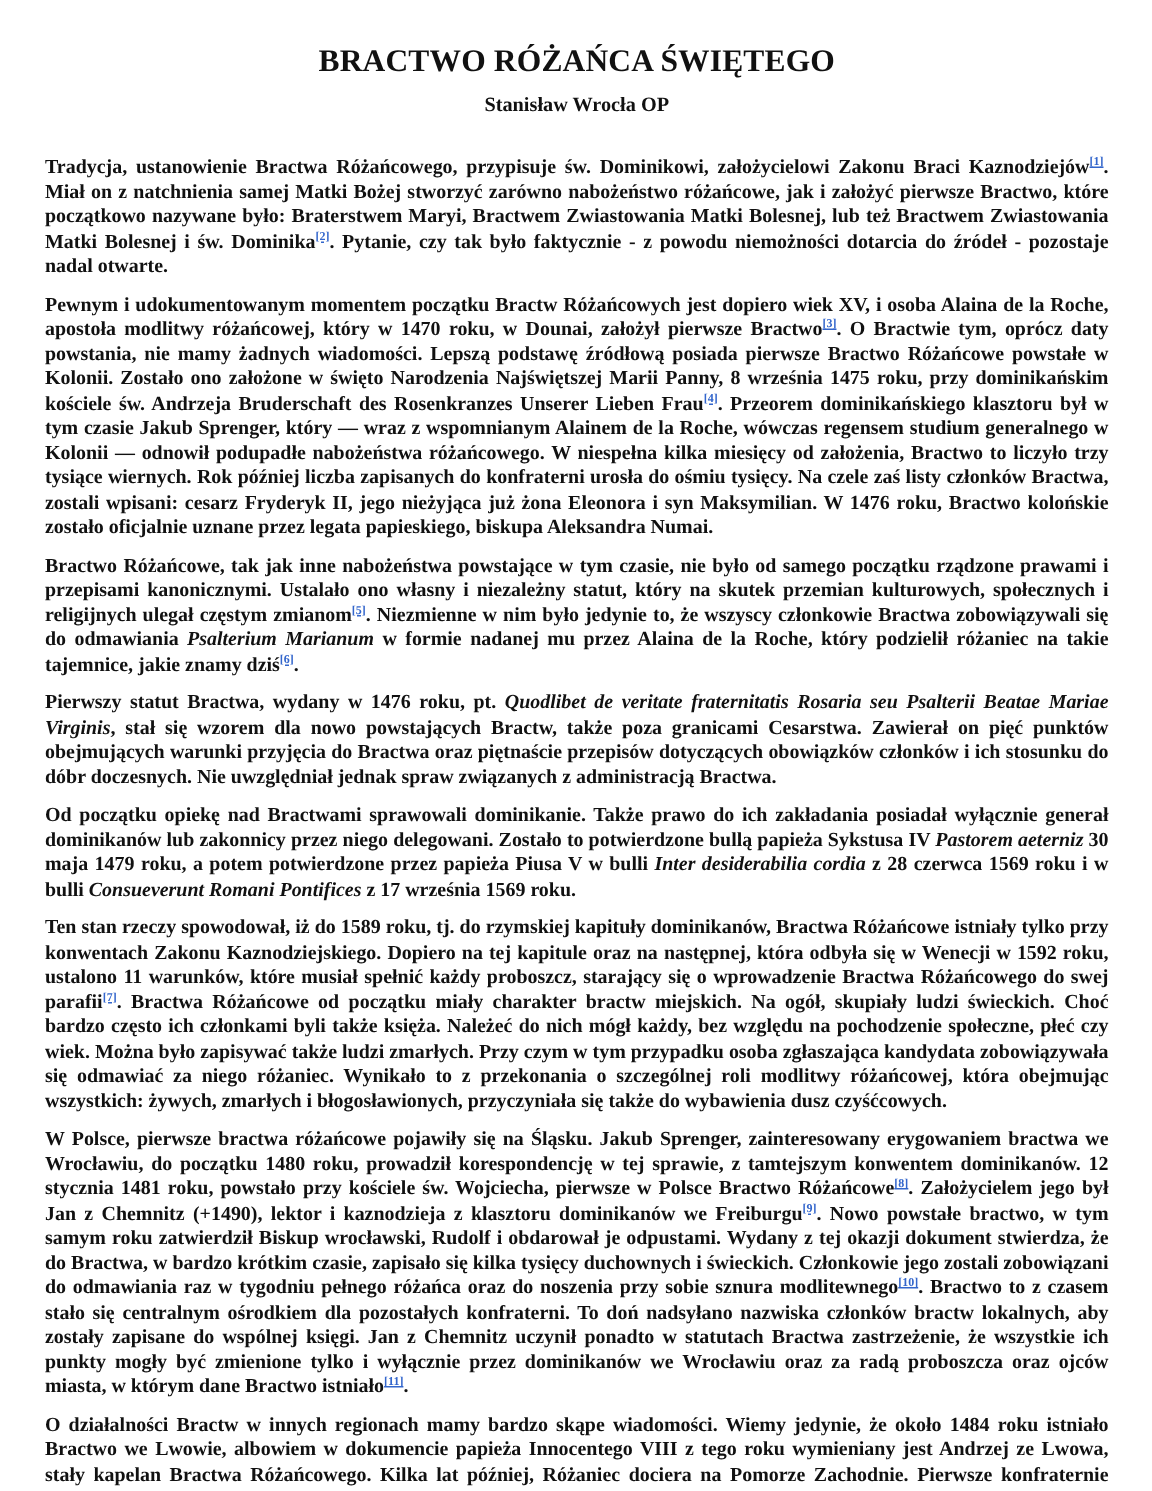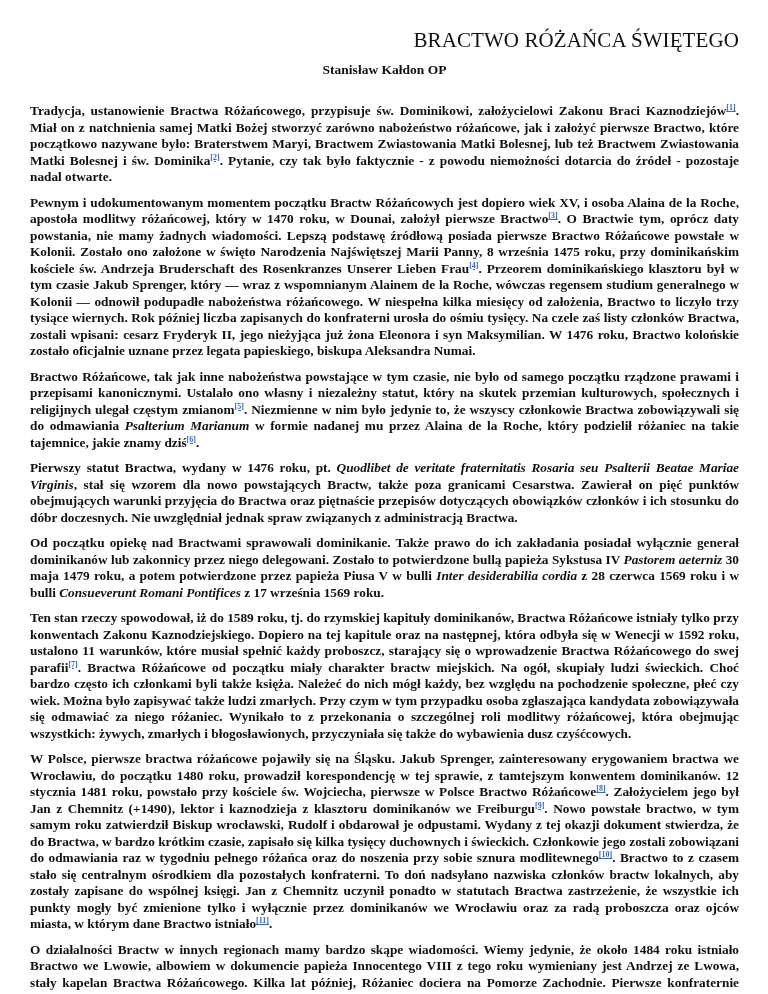--- a/index.html
+++ b/index.html
@@ -7,23 +7,23 @@
     width: 768px;
     height: 994px;
     overflow: hidden;
     font-family: "Liberation Serif", "DejaVu Serif", serif;
     color: #111111;
   }
   .page { position: relative; padding: 0 29px 0 30px; }
   h1 {
     margin: 0;
     padding-top: 27px;
-    text-align: right;
+    text-align: center;
     font-size: 21px;
-    font-weight: normal;
+    font-weight: bold;
     letter-spacing: 0.1px;
     line-height: 26px;
   }
   .author {
     text-align: center;
     font-weight: bold;
     font-size: 13.5px;
     margin-top: 9px;
     line-height: 16px;
   }
@@ -44,21 +44,21 @@
     text-decoration: underline;
     cursor: pointer;
   }
   em { font-style: italic; }
 </style>
 </head>
 <body>
 
 <div class="page">
   <h1>BRACTWO RÓŻAŃCA ŚWIĘTEGO</h1>
-  <div class="author">Stanisław Kałdon OP</div>
+  <div class="author">Stanisław Wrocła OP</div>
   <div class="body" id="doc-body">
       <p><span>Tradycja, ustanowienie Bractwa Różańcowego, przypisuje św. Dominikowi, założycielowi Zakonu Braci Kaznodziejów</span><sup class="ref" style="color: rgb(51, 102, 204);">[1]</sup><span>. Miał on z natchnienia samej Matki Bożej stworzyć zarówno nabożeństwo różańcowe, jak i założyć pierwsze Bractwo, które początkowo nazywane było: Braterstwem Maryi, Bractwem Zwiastowania Matki Bolesnej, lub też Bractwem Zwiastowania Matki Bolesnej i św. Dominika</span><sup class="ref" style="color: rgb(51, 102, 204);">[2]</sup><span>. Pytanie, czy tak było faktycznie - z powodu niemożności dotarcia do źródeł - pozostaje nadal otwarte.</span></p>
       <p><span>Pewnym i udokumentowanym momentem początku Bractw Różańcowych jest dopiero wiek XV, i osoba Alaina de la Roche, apo­stoła modlitwy różańcowej, który w 1470 roku, w Dounai, założył pierwsze Bractwo</span><sup class="ref" style="color: rgb(51, 102, 204);">[3]</sup><span>. O Bractwie tym, oprócz daty powstania, nie mamy żadnych wiadomości. Lepszą podstawę źródłową posiada pierwsze Bractwo Różańcowe powstałe w Kolonii. Zostało ono założone w święto Narodzenia Najświętszej Marii Panny, 8 września 1475 roku, przy dominikańskim kościele św. Andrzeja Bru­derschaft des Rosenkranzes Unserer Lieben Frau</span><sup class="ref" style="color: rgb(51, 102, 204);">[4]</sup><span>. Przeorem dominikańskiego klasztoru był w tym czasie Jakub Sprenger, który — wraz z wspomnianym Alainem de la Roche, wówczas regensem studium generalnego w Kolonii — odnowił podupadłe nabo­żeństwa różańcowego. W niespełna kilka miesięcy od założenia, Bractwo to liczyło trzy tysiące wiernych. Rok później liczba zapi­sanych do konfraterni urosła do ośmiu tysięcy. Na czele zaś listy członków Bractwa, zostali wpisani: cesarz Fryderyk II, jego nie­żyjąca już żona Eleonora i syn Maksymilian. W 1476 roku, Bractwo kolońskie zostało oficjalnie uznane przez legata papieskiego, biskupa Aleksandra Numai.</span></p>
       <p><span>Bractwo Różańcowe, tak jak inne nabożeństwa powstające w tym czasie, nie było od samego początku rządzone prawami i przepi­sami kanonicznymi. Ustalało ono własny i niezależny statut, który na skutek przemian kulturowych, społecznych i religijnych ulegał częstym zmianom</span><sup class="ref" style="color: rgb(51, 102, 204);">[5]</sup><span>. Niezmienne w nim było jedynie to, że wszyscy członkowie Bractwa zobowiązywali się do odmawiania </span><em>Psal­terium Marianum</em><span> w formie nadanej mu przez Alaina de la Roche, który podzielił różaniec na takie tajemnice, jakie znamy dziś</span><sup class="ref" style="color: rgb(51, 102, 204);">[6]</sup><span>.</span></p>
       <p><span>Pierwszy statut Bractwa, wydany w 1476 roku, pt. </span><em>Quodlibet de veritate fraternitatis Rosaria seu Psalterii Beatae Mariae Virginis</em><span>, stał się wzorem dla nowo powstających Bractw, także poza granicami Cesarstwa. Zawierał on pięć punktów obejmujących warunki przyjęcia do Bractwa oraz piętnaście przepisów dotyczących obowiązków członków i ich stosunku do dóbr doczesnych. Nie uwzględniał jednak spraw związanych z administracją Bractwa.</span></p>
       <p><span>Od początku opiekę nad Bractwami sprawowali dominikanie. Także prawo do ich zakładania posiadał wyłącznie generał domini­kanów lub zakonnicy przez niego delegowani. Zostało to potwierdzone bullą papieża Sykstusa IV </span><em>Pastorem aeterniz</em><span> 30 maja 1479 roku, a potem potwierdzone przez papieża Piusa V w bulli </span><em>Inter desiderabilia cordia</em><span> z 28 czerwca 1569 roku i w bulli </span><em>Consueverunt Romani Pontifices</em><span> z 17 września 1569 roku.</span></p>
       <p><span>Ten stan rzeczy spowodował, iż do 1589 roku, tj. do rzymskiej kapituły dominikanów, Bractwa Różańcowe istniały tylko przy konwentach Zakonu Kaznodziejskiego. Dopiero na tej kapitule oraz na następnej, która odbyła się w Wenecji w 1592 roku, ustalono 11 warunków, które musiał spełnić każdy proboszcz, starający się o wprowadzenie Bractwa Różańcowego do swej parafii</span><sup class="ref" style="color: rgb(51, 102, 204);">[7]</sup><span>. Brac­twa Różańcowe od początku miały charakter bractw miejskich. Na ogół, skupiały ludzi świeckich. Choć bardzo często ich członkami byli także księża. Należeć do nich mógł każdy, bez względu na pochodzenie społeczne, płeć czy wiek. Można było zapisywać także ludzi zmarłych. Przy czym w tym przypadku osoba zgłaszająca kandydata zobowiązywała się odmawiać za niego różaniec. Wyni­kało to z przekonania o szczególnej roli modlitwy różańcowej, która obejmując wszystkich: żywych, zmarłych i błogosławionych, przyczyniała się także do wybawienia dusz czyśćcowych.</span></p>
       <p><span>W Polsce, pierwsze bractwa różańcowe pojawiły się na Śląsku. Jakub Sprenger, zainteresowany erygowaniem bractwa we Wrocła­wiu, do początku 1480 roku, prowadził korespondencję w tej sprawie, z tamtejszym konwentem dominikanów. 12 stycznia 1481 roku, powstało przy kościele św. Wojciecha, pierwsze w Polsce Bractwo Różańcowe</span><sup class="ref" style="color: rgb(51, 102, 204);">[8]</sup><span>. Założycielem jego był Jan z Chemnitz (+1490), lektor i kaznodzieja z klasztoru dominikanów we Freiburgu</span><sup class="ref" style="color: rgb(51, 102, 204);">[9]</sup><span>. Nowo powstałe bractwo, w tym samym roku zatwierdził Biskup wrocławski, Rudolf i obdarował je odpustami. Wydany z tej okazji dokument stwierdza, że do Bractwa, w bardzo krótkim czasie, zapisało się kilka tysięcy duchownych i świeckich. Członkowie jego zostali zobowiązani do odmawiania raz w tygodniu pełnego różańca oraz do noszenia przy sobie sznura modlitewnego</span><sup class="ref" style="color: rgb(51, 102, 204);">[10]</sup><span>. Bractwo to z czasem stało się centralnym ośrodkiem dla pozostałych konfraterni. To doń nadsyłano nazwiska członków bractw lokalnych, aby zostały zapisane do wspólnej księgi. Jan z Chemnitz uczynił ponadto w statutach Bractwa zastrzeżenie, że wszystkie ich punkty mogły być zmienione tylko i wyłącznie przez dominikanów we Wrocławiu oraz za radą proboszcza oraz ojców miasta, w którym dane Bractwo istniało</span><sup class="ref" style="color: rgb(51, 102, 204);">[11]</sup><span>.</span></p>
       <p><span>O działalności Bractw w innych regionach mamy bardzo skąpe wiadomości. Wiemy jedynie, że około 1484 roku istniało Bractwo we Lwowie, albowiem w dokumencie papieża Innocentego VIII z tego roku wymieniany jest Andrzej ze Lwowa, stały kapelan Bractwa Różańcowego. Kilka lat później, Różaniec dociera na Pomorze Zachodnie. Pierwsze konfraternie powstają w Darłowie (1491 r.), Szczecinie (1492 r.) i Kołobrzegu (1493 r.). Z kolei w 1494 roku, pojawia się w kościele dominikanów poznańskich kaplica bractwa różańcowego, które otrzymuje przywileje odpustowe na cztery święta maryjne oraz na dzień dedykacji</span><sup class="ref" style="color: rgb(51, 102, 204);">[12]</sup><span>. W Gdań­sku Bractwo Różańcowe założono w 1499 roku, a w warszawskim konwencie św. Jacka w 1604 roku. W 1597 roku pojawia się pierwszy dokument mówiący o powstaniu Bractwa Różańcowego w Sandomierzu. W 1599 roku Hieronim Gostomski funduje obraz Matki Bożej zwanej Matką Wszystkich, Opiekunką Wszystkich Bractw Różańcowych.</span></p>
     </div>

